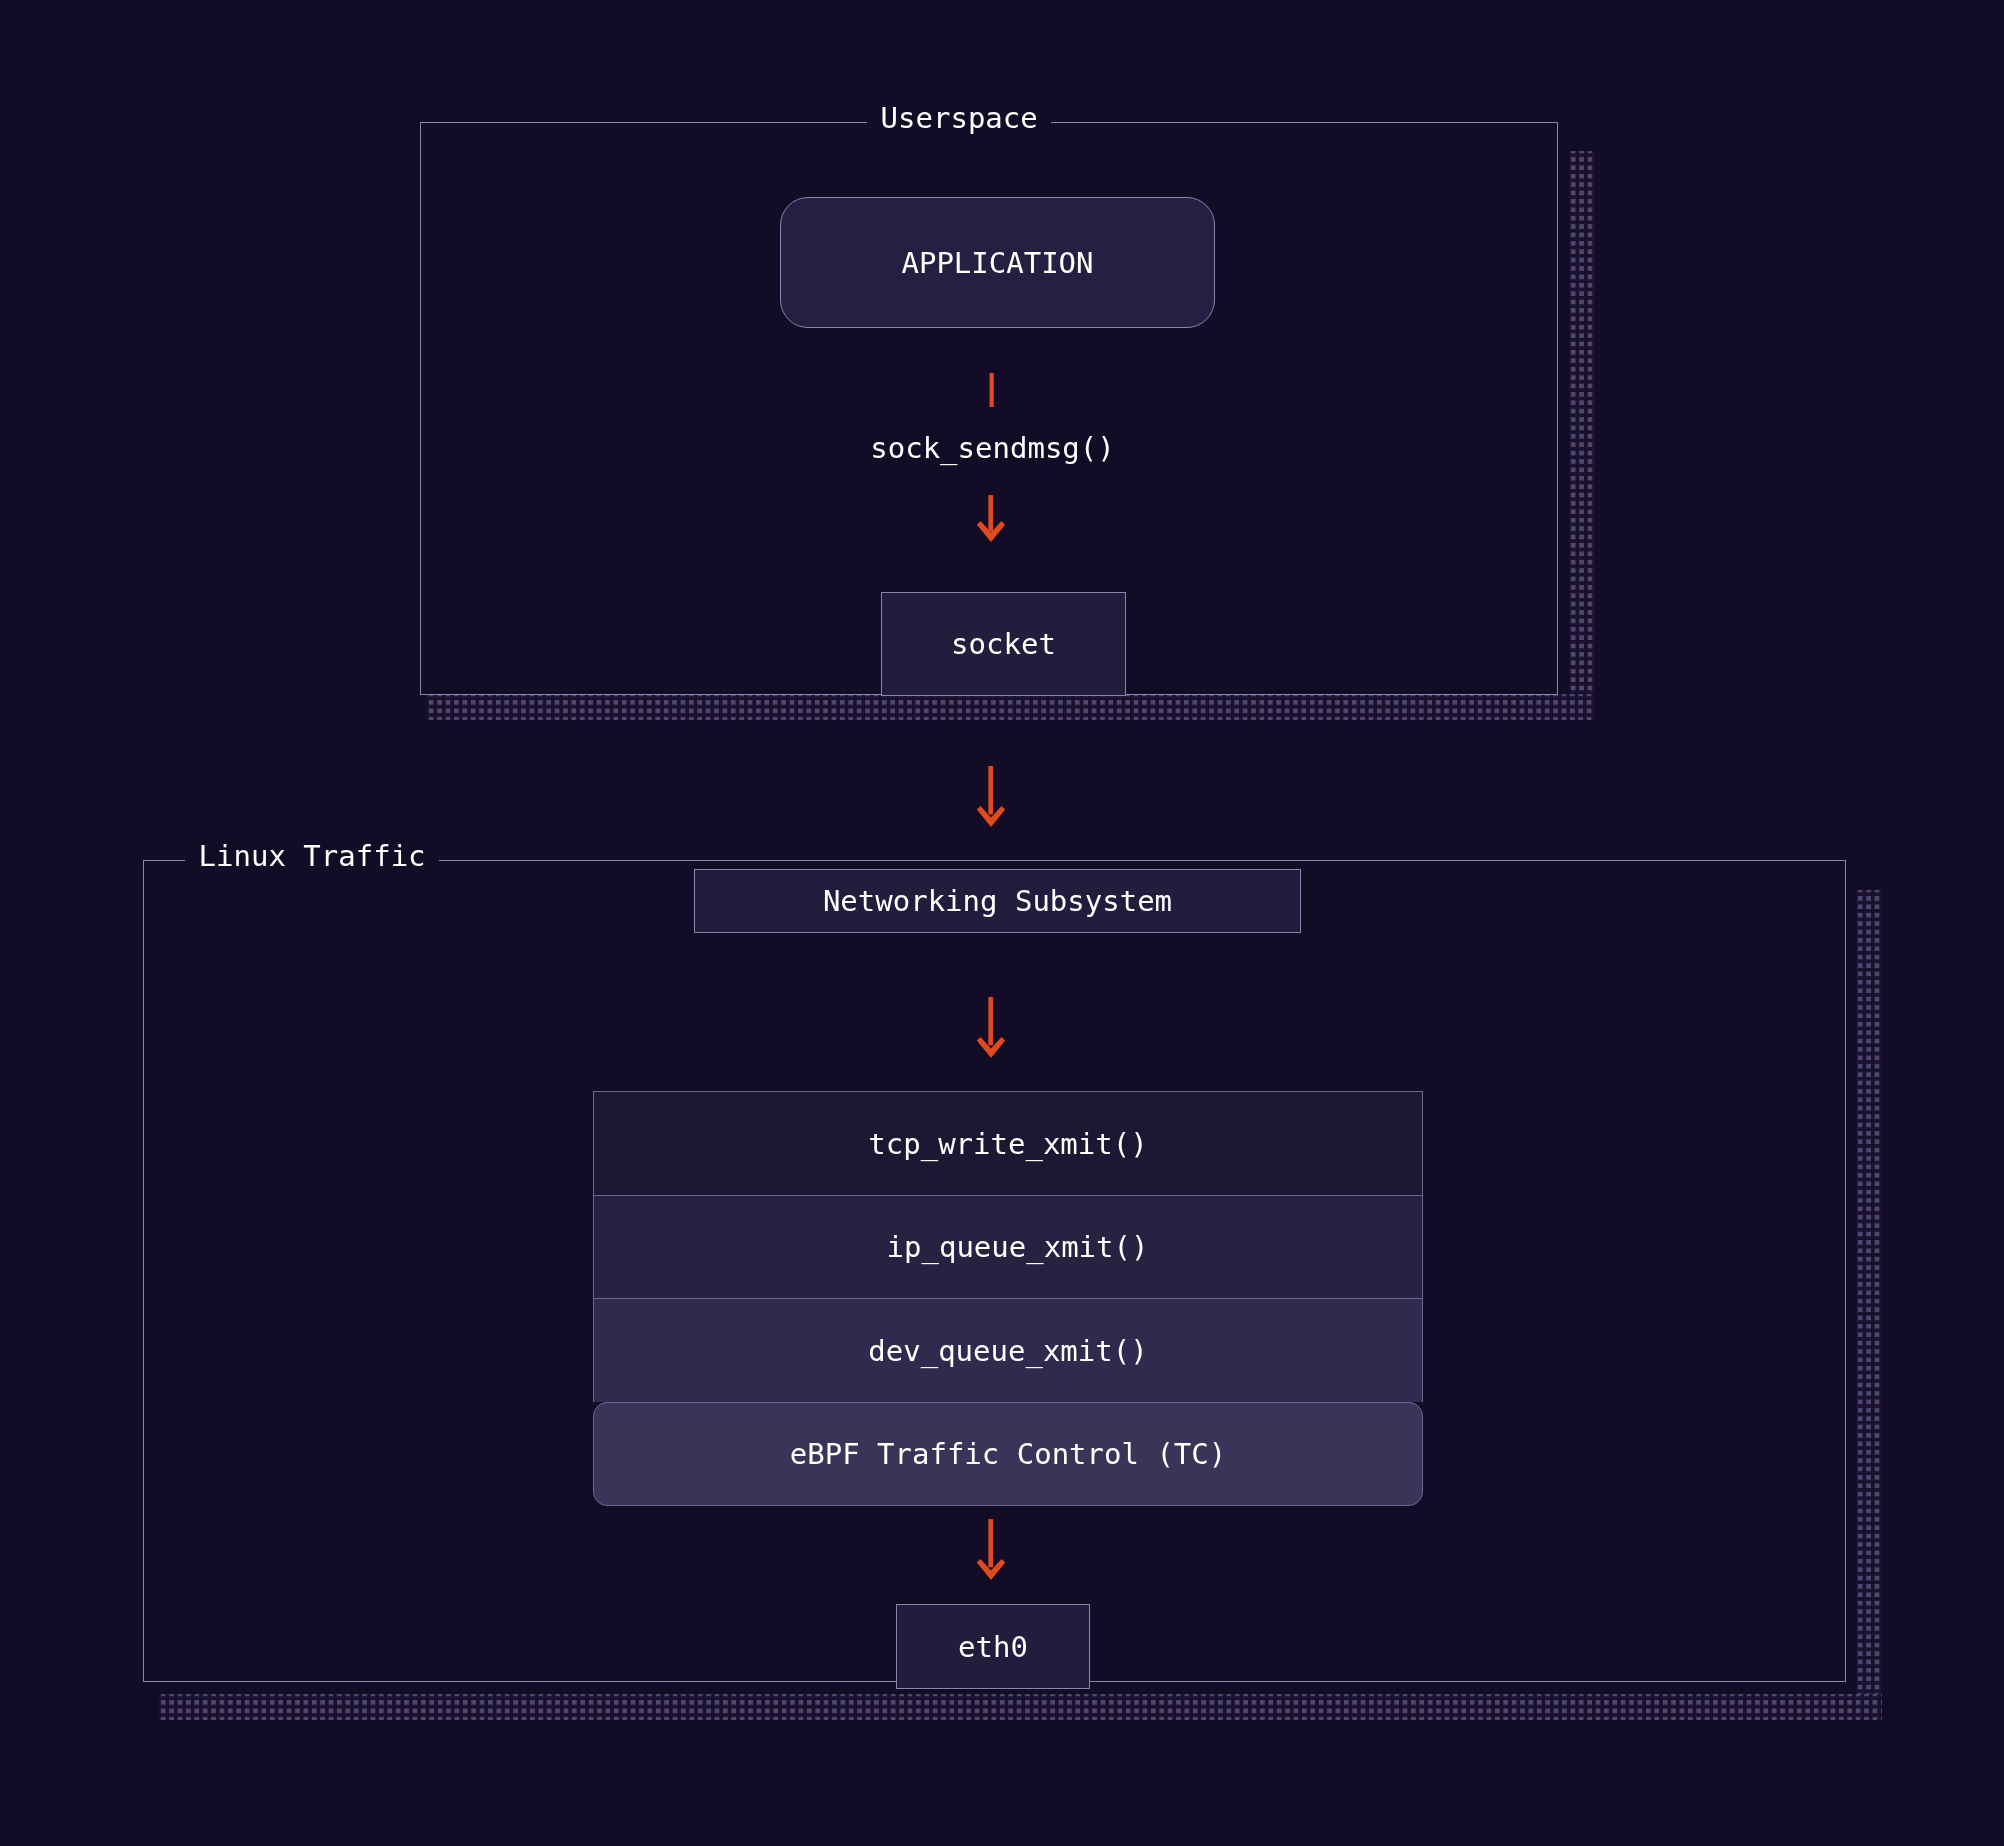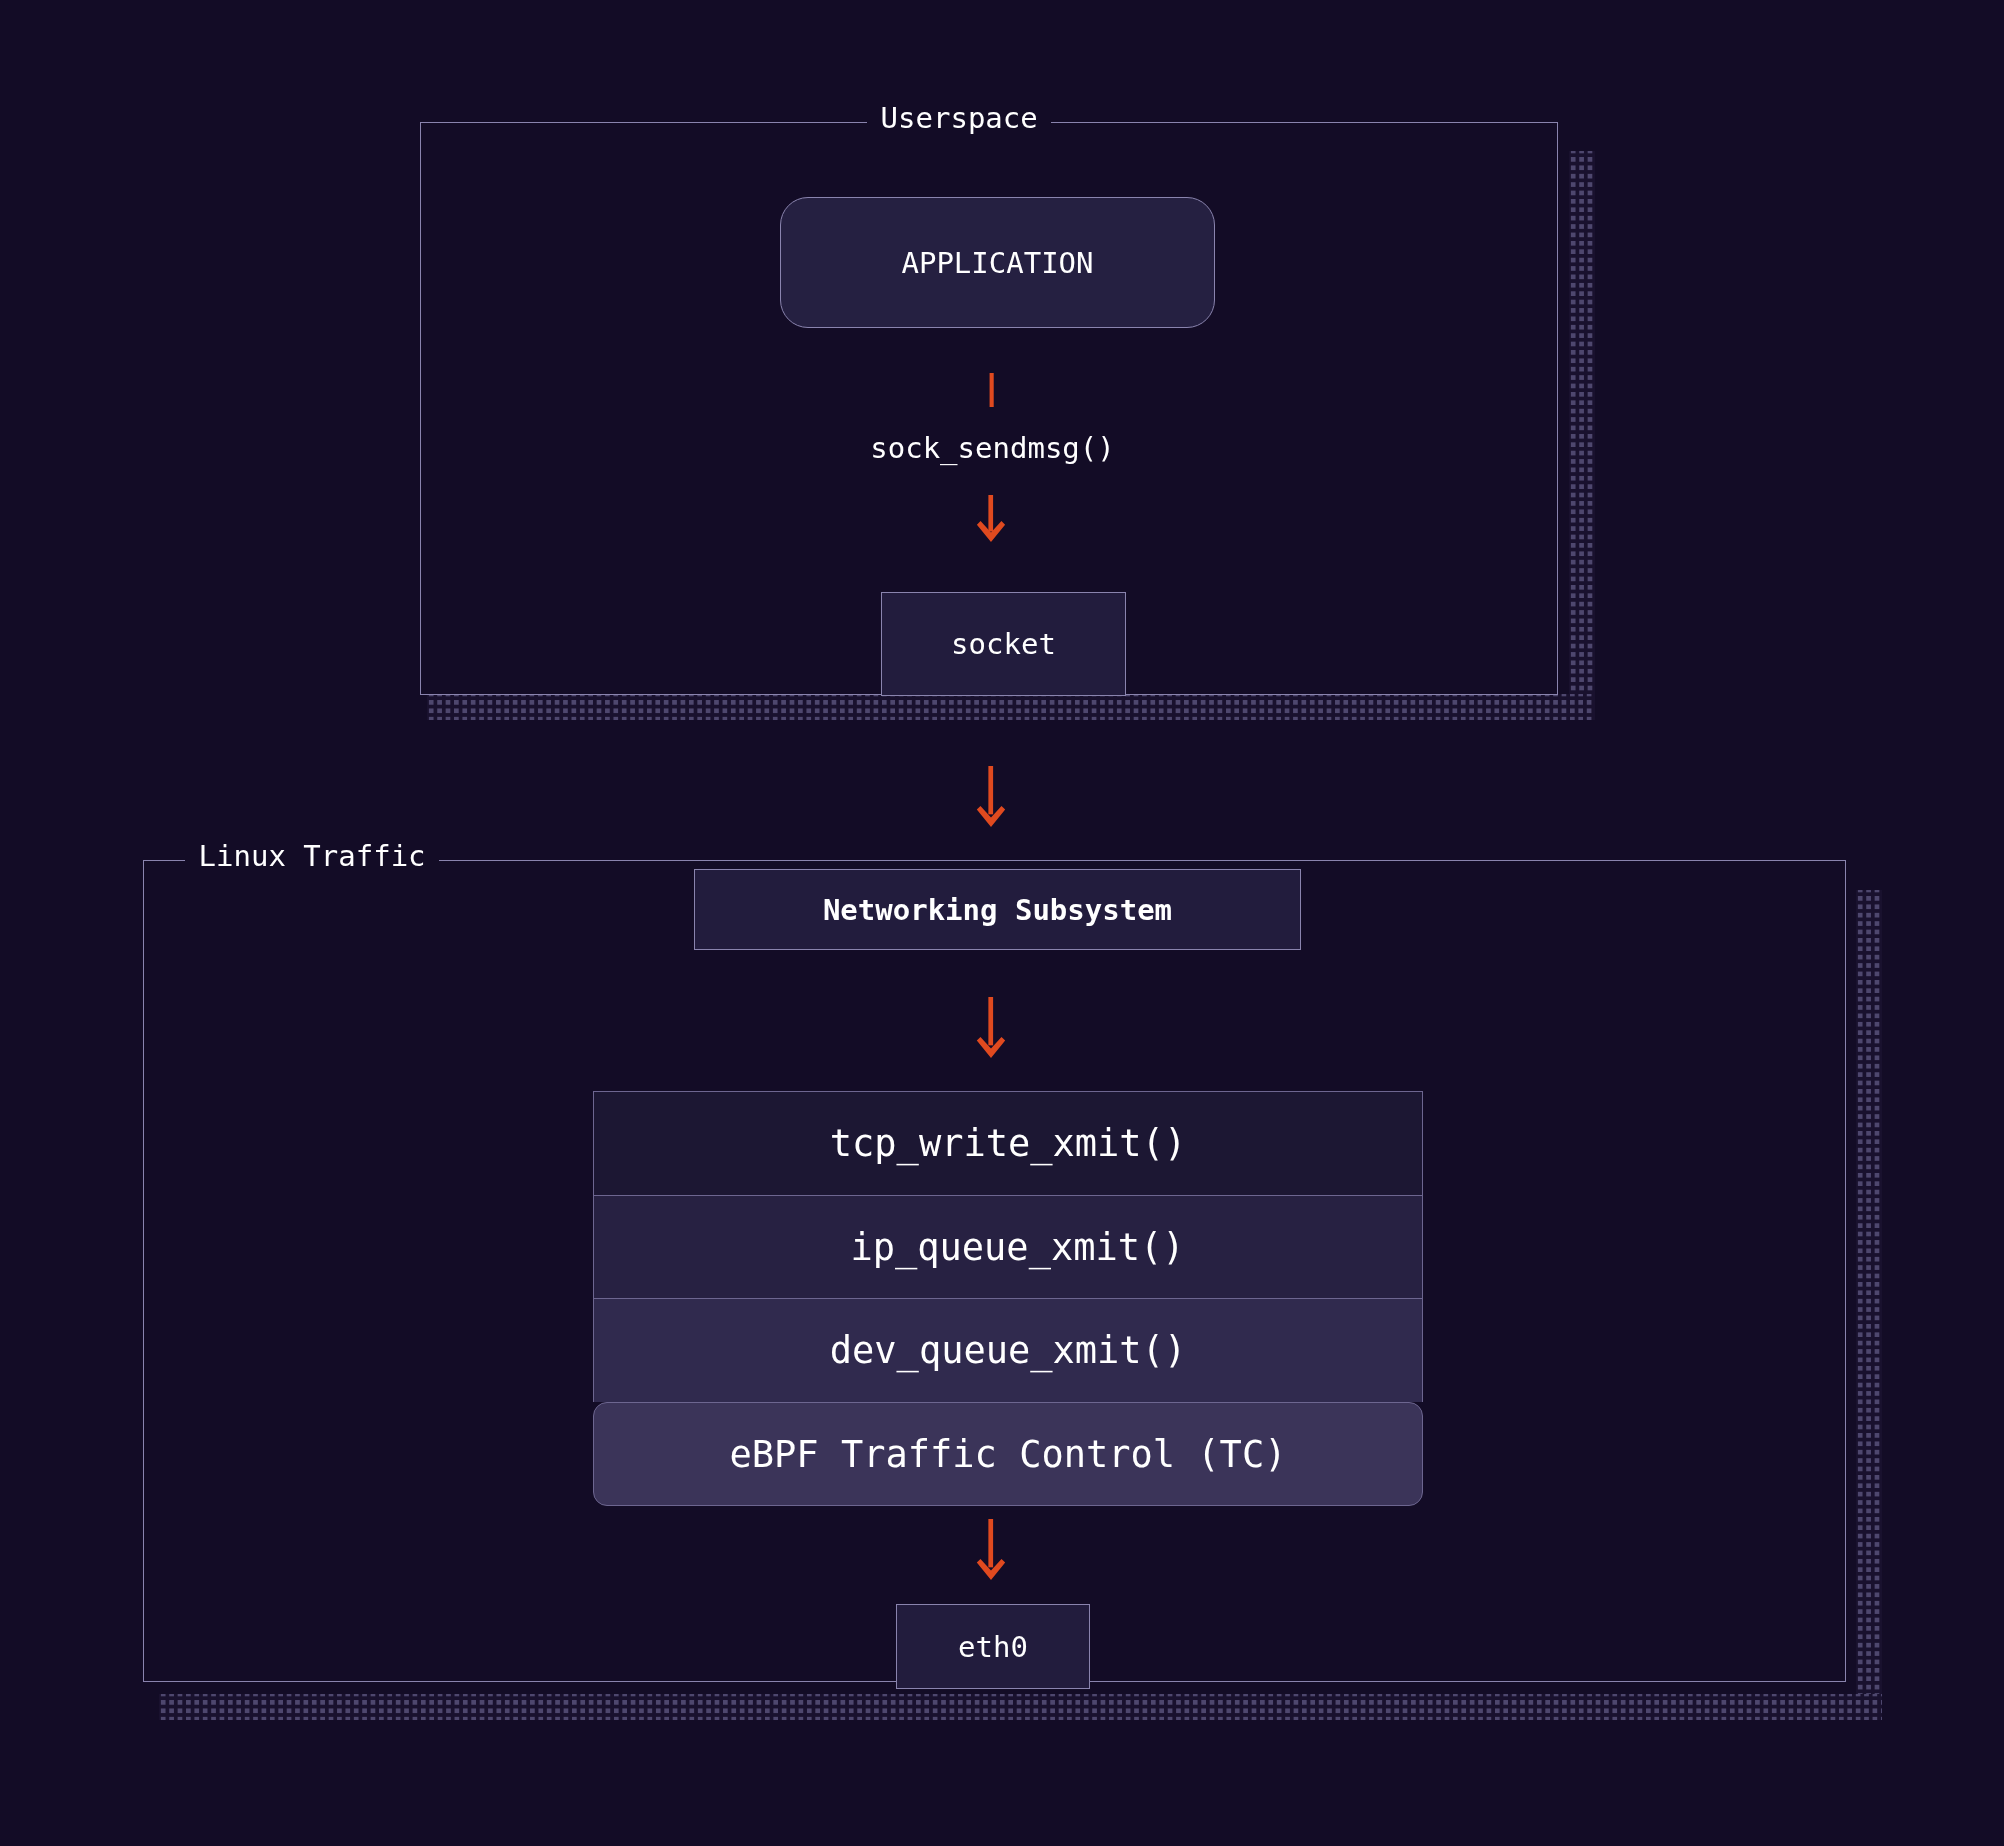--- a/index.html
+++ b/index.html
@@ -81,21 +81,21 @@
     display: flex;
     flex-direction: column;
   }
   .stack-row {
     box-sizing: border-box;
     border: 1.6px solid #6d6690;
     border-bottom-width: 0;
     display: flex;
     align-items: center;
     justify-content: center;
-    font-size: 37px;
+    font-size: 29px;
     color: #ffffff;
     white-space: nowrap;
   }
   .stack-row:last-child {
     border-bottom-width: 1.6px;
     border-radius: 14px;
   }
 
   
   .arrow {
@@ -151,21 +151,21 @@
       <path d="M36 116 L9 83 L16 76 L36 98 L56 76 L63 83 Z" fill="#e04a1f"></path>
     </svg>
   </div>
 
   <div class="shadow" style="left:1856px; top:890px; width:26px; height:830px;"></div>
   <div class="shadow" style="left:159px; top:1694px; width:1723px; height:26px;"></div>
 
   <div class="group" style="left:143px; top:860px; width:1703px; height:822px;"></div>
   <div class="group-label" style="left:185px; top:842px;">Linux Traffic</div>
 
-  <div class="node" style="left:694px; top:869px; width:607px; height:81px;font-weight:bold;">
+  <div class="node" style="left:694px; top:869px; width:607px; height:64px;">
     <span>Networking Subsystem</span>
   </div>
 
   <div class="arrow" style="left:972px; top:997px;">
     <svg width="38" height="62" viewBox="0 0 72 118" xmlns="http://www.w3.org/2000/svg">
       <rect x="31" y="0" width="9" height="92" fill="#e04a1f"></rect>
       <path d="M36 116 L9 83 L16 76 L36 98 L56 76 L63 83 Z" fill="#e04a1f"></path>
     </svg>
   </div>
 

